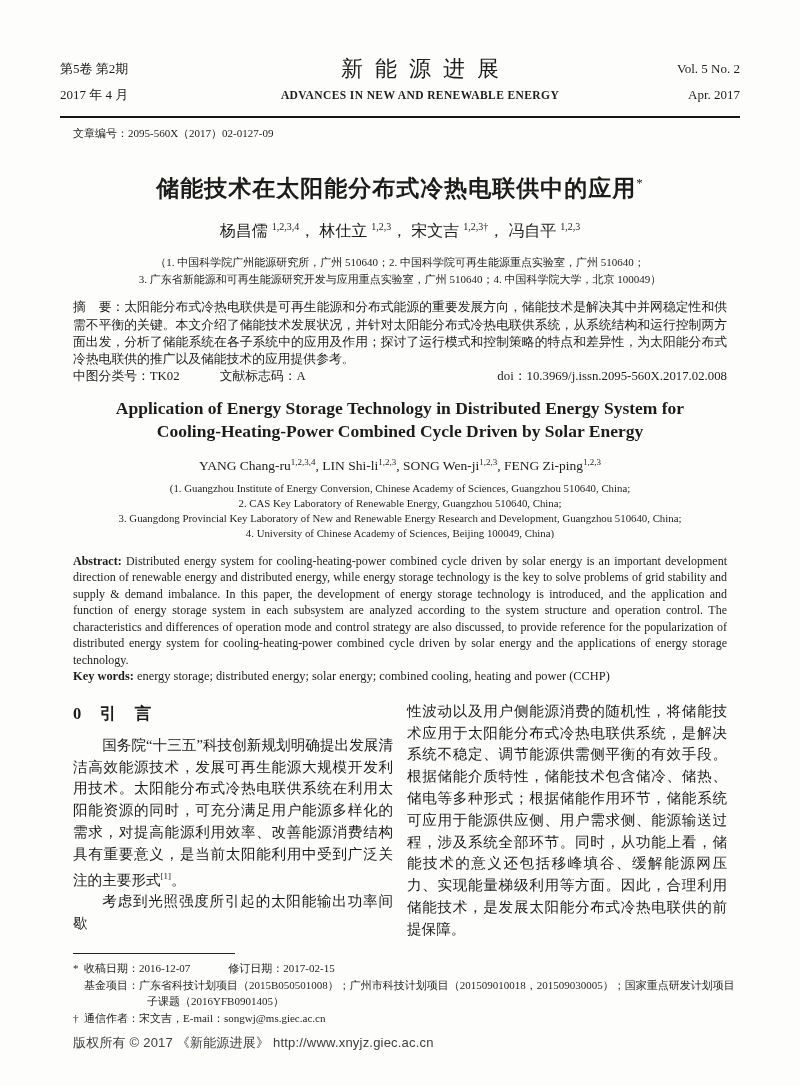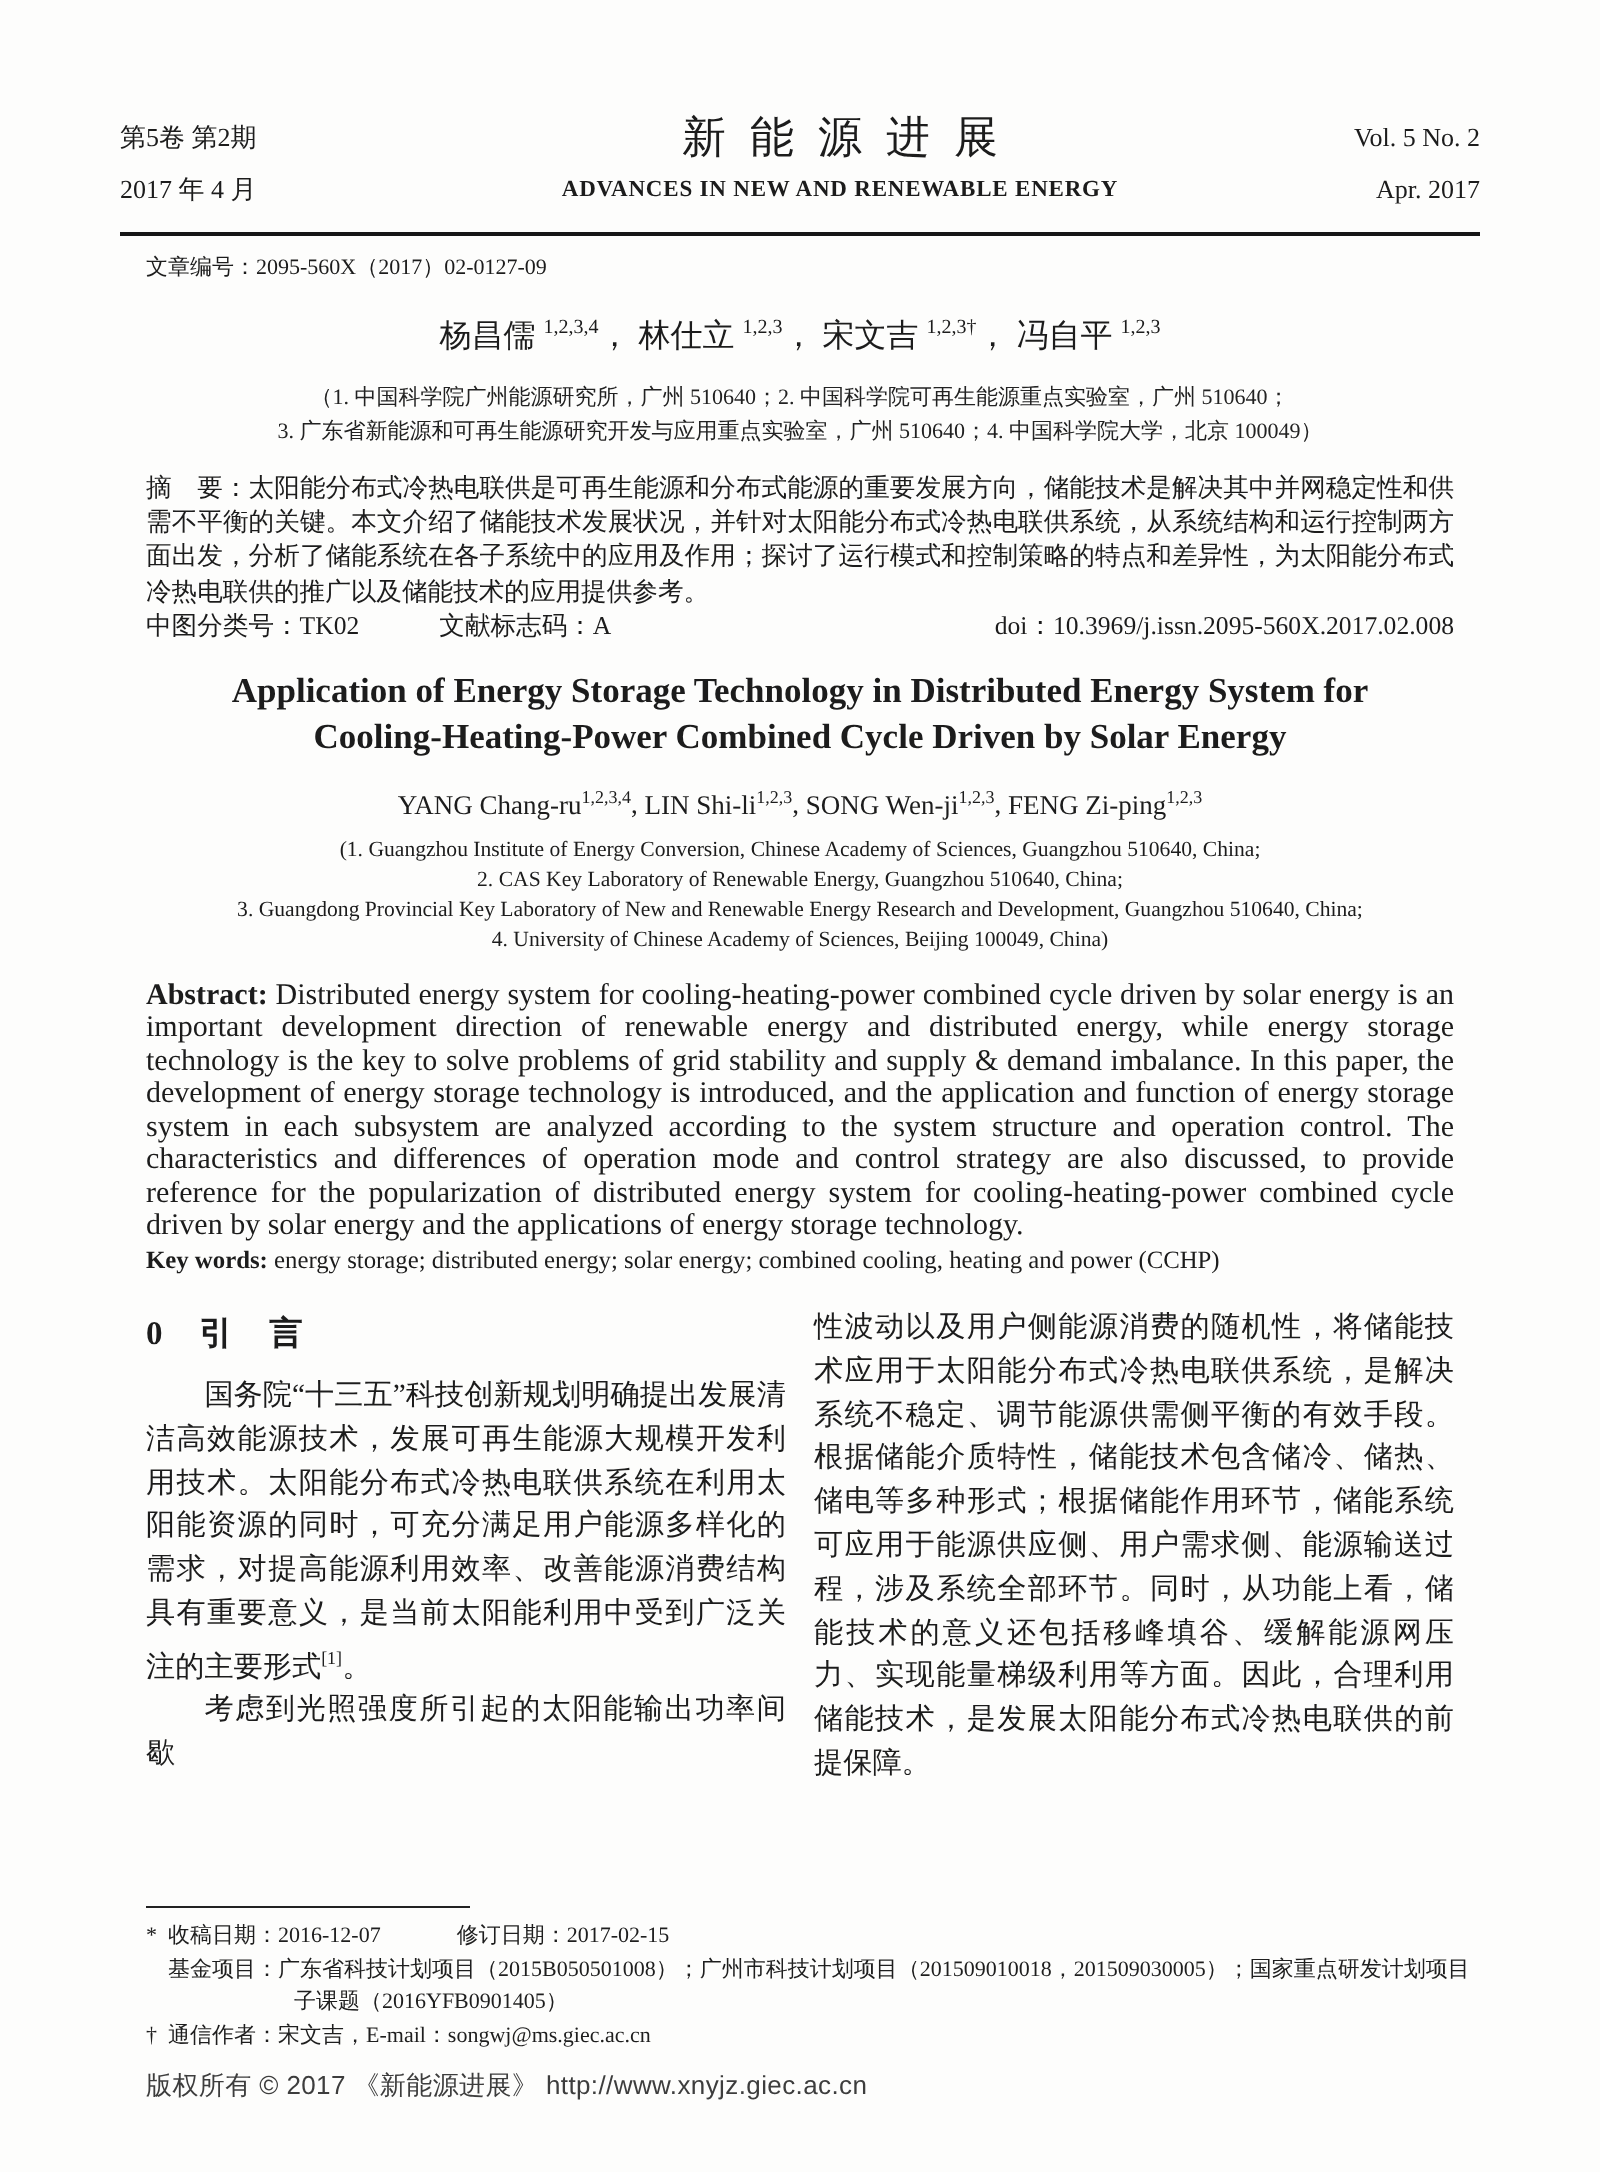--- a/index.html
+++ b/index.html
@@ -33,21 +33,21 @@
   .cn-abstract { margin:11px 73px 0 73px; font-size:12.8px; line-height:17.2px; text-align:justify; }
   .cn-keywords { margin:0 73px; font-size:12.8px; line-height:17.2px; }
   .cn-clc { margin:0 73px; font-size:12.8px; line-height:17.2px; display:flex; }
   .cn-clc .gap { display:inline-block; width:40px; }
   .cn-clc .doi { margin-left:auto; }
   
   .en-title { margin:12px 95px 0 95px; text-align:center; font-size:17.5px; font-weight:700; line-height:23px; }
   .en-authors { margin-top:13px; text-align:center; font-size:13.5px; }
   .en-authors sup { font-size:9px; }
   .en-affils { margin-top:7px; text-align:center; font-size:10.8px; line-height:15px; }
-  .en-abstract { margin:12px 73px 0 73px; font-size:15px; line-height:16.5px; text-align:justify; }
+  .en-abstract { margin:12px 73px 0 73px; font-size:12px; line-height:16.5px; text-align:justify; }
   .en-abstract .lbl, .en-kw .lbl { font-weight:700; }
   .en-kw { margin:0 73px; font-size:12.4px; line-height:16.5px; }
   
   .body-cols { display:flex; gap:14px; margin:16px 73px 0 73px; }
   .col { width:320px; }
   .sec-head { font-size:16.5px; font-weight:700; margin:2px 0 10px 0; letter-spacing:1px; }
   .para { font-size:14.6px; line-height:21.8px; text-align:justify; }
   .para.indent { text-indent:2em; }
   .para sup { font-size:9px; }
   
@@ -73,20 +73,21 @@
       <div class="jtitle-en">ADVANCES IN NEW AND RENEWABLE ENERGY</div>
     </div>
     <div class="jh-right">
       <div>Vol. 5  No. 2</div>
       <div>Apr. 2017</div>
     </div>
   </div>
   <div class="head-rule"></div>
   <div class="article-no">文章编号：2095-560X（2017）02-0127-09</div>
 
+  <div class="cn-title"><span>储能技术在太阳能分布式冷热电联供中的应用</span><sup>*</sup></div>
 
   <div class="cn-authors">
     <span class="author"><span>杨昌儒</span> <sup>1,2,3,4</sup></span><span class="sep">，</span><span class="author"><span>林仕立</span> <sup>1,2,3</sup></span><span class="sep">，</span><span class="author"><span>宋文吉</span> <sup>1,2,3†</sup></span><span class="sep">，</span><span class="author"><span>冯自平</span> <sup>1,2,3</sup></span>
   </div>
 
   <div class="cn-affils">
     <div>（1. 中国科学院广州能源研究所，广州 510640；2. 中国科学院可再生能源重点实验室，广州 510640；</div>
     <div>3. 广东省新能源和可再生能源研究开发与应用重点实验室，广州 510640；4. 中国科学院大学，北京 100049）</div>
   </div>
 

